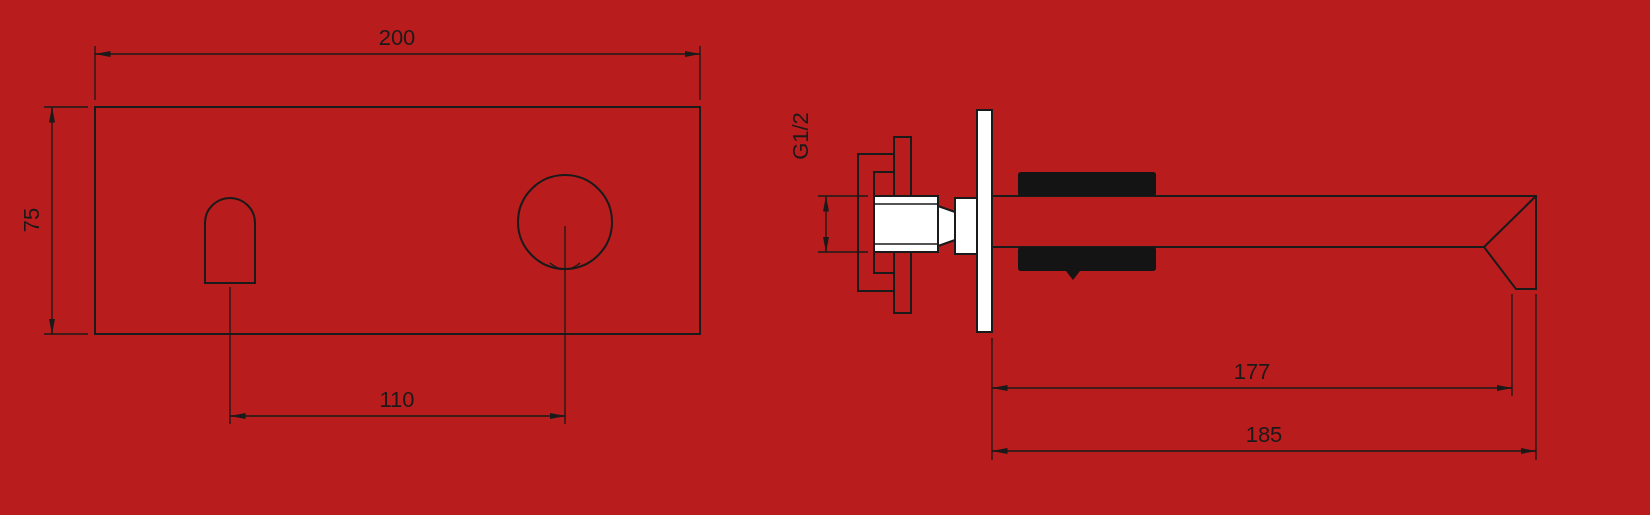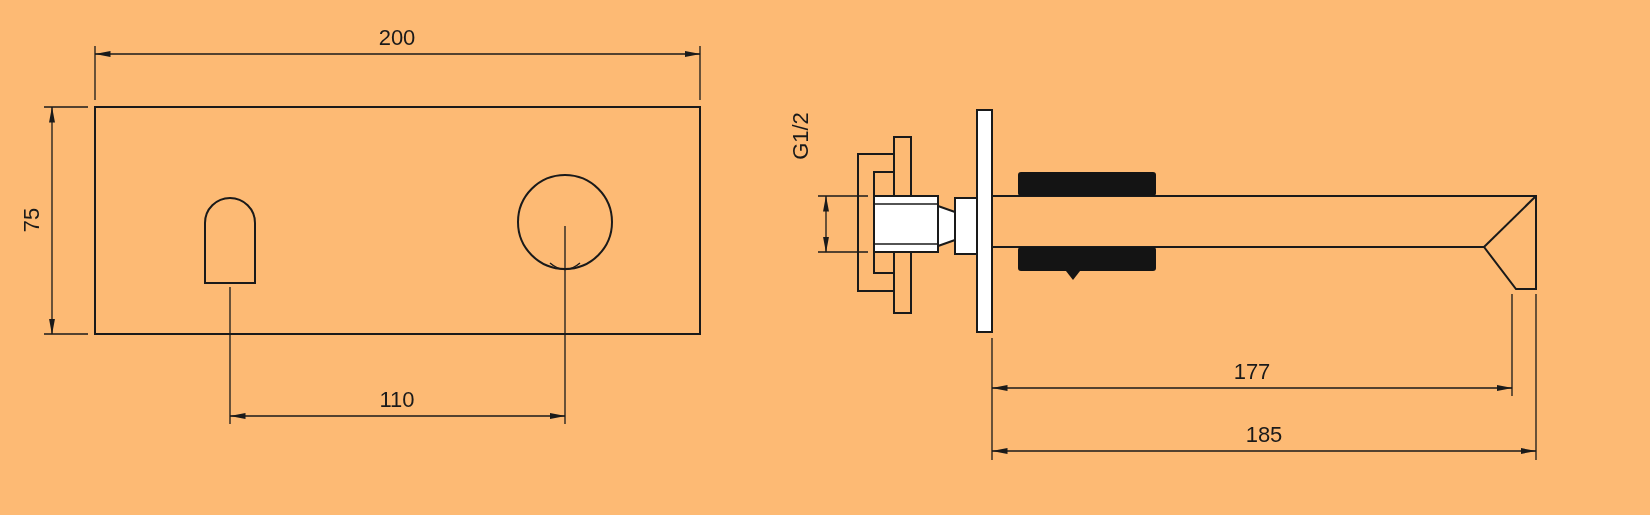--- a/index.html
+++ b/index.html
@@ -5,21 +5,21 @@
   html, body {
     margin: 0;
     padding: 0;
     background: #ffffff;
     font-family: "Liberation Sans", sans-serif;
   }
   .stage {
     position: relative;
     width: 1650px;
     height: 515px;
-    background: #fdba74;
+    background: #b91c1c;
     overflow: hidden;
   }
   svg { display: block; }
   .outline {
     stroke: #1a1a1a;
     stroke-width: 2;
     fill: none;
     stroke-linejoin: miter;
     stroke-linecap: butt;
   }

